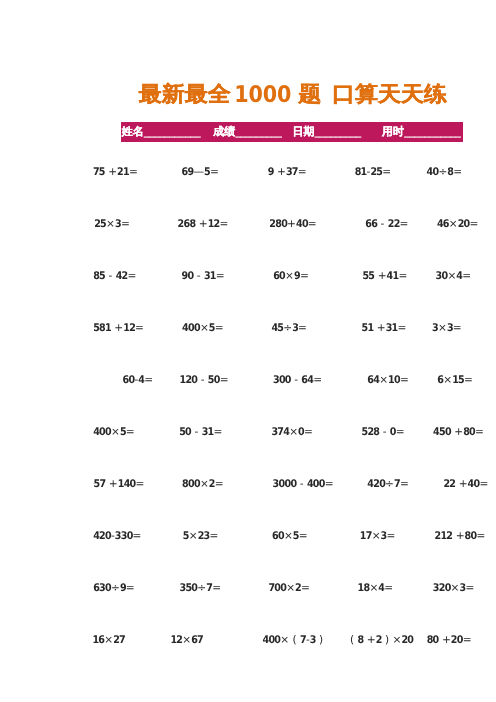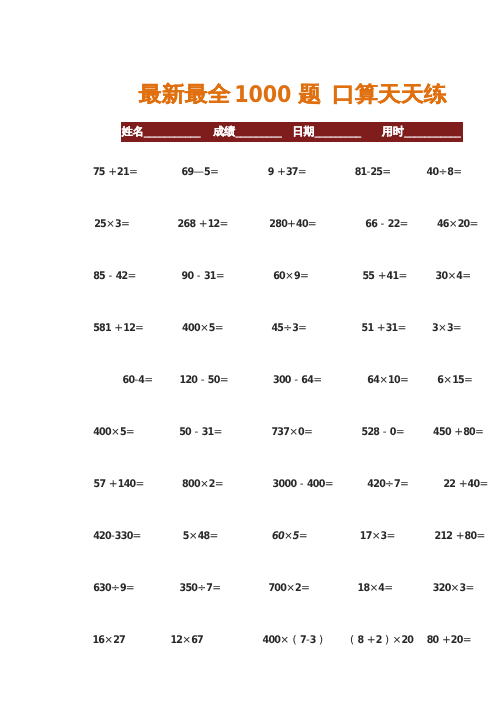--- a/index.html
+++ b/index.html
@@ -56,21 +56,21 @@
     margin-top: -0.5px;
   }
 
   
   #info-bar {
     position: absolute;
     left: 77px;
     top: 122px;
     width: 342px;
     height: 20px;
-    background: #7f1d1d;
+    background: #be185d;
     overflow: hidden;
   }
   .info-item {
     position: absolute;
     top: 2px;
     transform: translateZ(0);
     white-space: pre;
     color: #ffffff;
     font-size: 11px;
     font-weight: bold;
@@ -171,35 +171,35 @@
       <div class="prow" style="top: 373.9px;">
         <div class="cell" style="left: 49.6px; padding-left: 29px;"><span class="n">60</span><span class="s">-</span><span class="n">4</span><span class="s">=</span></div>
         <div class="cell" style="left: 135.5px;"><span class="n">120</span><span class="s"> - </span><span class="n">50</span><span class="s">=</span></div>
         <div class="cell" style="left: 229px;"><span class="n">300</span><span class="s"> - </span><span class="n">64</span><span class="s">=</span></div>
         <div class="cell" style="left: 323.3px;"><span class="n">64</span><span class="s">×</span><span class="n">10</span><span class="s">=</span></div>
         <div class="cell" style="left: 393.3px;"><span class="n">6</span><span class="s">×</span><span class="n">15</span><span class="s">=</span></div>
       </div>
       <div class="prow" style="top: 425.9px;">
         <div class="cell" style="left: 49.2px;"><span class="n">400</span><span class="s">×</span><span class="n">5</span><span class="s">=</span></div>
         <div class="cell" style="left: 135.2px;"><span class="n">50</span><span class="s"> - </span><span class="n">31</span><span class="s">=</span></div>
-        <div class="cell" style="left: 227.4px;"><span class="n">737</span><span class="s">×</span><span class="n">0</span><span class="s">=</span></div>
+        <div class="cell" style="left: 227.4px;"><span class="n">374</span><span class="s">×</span><span class="n">0</span><span class="s">=</span></div>
         <div class="cell" style="left: 317.5px;"><span class="n">528</span><span class="s"> - </span><span class="n">0</span><span class="s">=</span></div>
         <div class="cell" style="left: 389.1px;"><span class="n">450</span><span class="s"> +</span><span class="n">80</span><span class="s">=</span></div>
       </div>
       <div class="prow" style="top: 477.9px;">
         <div class="cell" style="left: 49.6px;"><span class="n">57</span><span class="s"> +</span><span class="n">140</span><span class="s">=</span></div>
         <div class="cell" style="left: 138.1px;"><span class="n">800</span><span class="s">×</span><span class="n">2</span><span class="s">=</span></div>
         <div class="cell" style="left: 228.6px;"><span class="n">3000</span><span class="s"> - </span><span class="n">400</span><span class="s">=</span></div>
         <div class="cell" style="left: 323.3px;"><span class="n">420</span><span class="s">÷</span><span class="n">7</span><span class="s">=</span></div>
         <div class="cell" style="left: 399.4px;"><span class="n">22</span><span class="s"> +</span><span class="n">40</span><span class="s">=</span></div>
       </div>
       <div class="prow" style="top: 529.8px;">
         <div class="cell" style="left: 49.2px;"><span class="n">420</span><span class="s">-</span><span class="n">330</span><span class="s">=</span></div>
-        <div class="cell" style="left: 138.8px;"><span class="n">5</span><span class="s">×</span><span class="n">48</span><span class="s">=</span></div>
-        <div class="cell" style="left: 228.1px; font-style: italic;"><span class="n">60</span><span class="s">×</span><span class="n">5</span><span class="s">=</span></div>
+        <div class="cell" style="left: 138.8px;"><span class="n">5</span><span class="s">×</span><span class="n">23</span><span class="s">=</span></div>
+        <div class="cell" style="left: 228.1px;"><span class="n">60</span><span class="s">×</span><span class="n">5</span><span class="s">=</span></div>
         <div class="cell" style="left: 315.8px;"><span class="n">17</span><span class="s">×</span><span class="n">3</span><span class="s">=</span></div>
         <div class="cell" style="left: 390.5px;"><span class="n">212</span><span class="s"> +</span><span class="n">80</span><span class="s">=</span></div>
       </div>
       <div class="prow" style="top: 581.8px; padding-left: 7px;">
         <div class="cell" style="left: 49.2px;"><span class="n">630</span><span class="s">÷</span><span class="n">9</span><span class="s">=</span></div>
         <div class="cell" style="left: 135.5px;"><span class="n">350</span><span class="s">÷</span><span class="n">7</span><span class="s">=</span></div>
         <div class="cell" style="left: 224.4px;"><span class="n">700</span><span class="s">×</span><span class="n">2</span><span class="s">=</span></div>
         <div class="cell" style="left: 313.5px;"><span class="n">18</span><span class="s">×</span><span class="n">4</span><span class="s">=</span></div>
         <div class="cell" style="left: 388.8px;"><span class="n">320</span><span class="s">×</span><span class="n">3</span><span class="s">=</span></div>
       </div>

